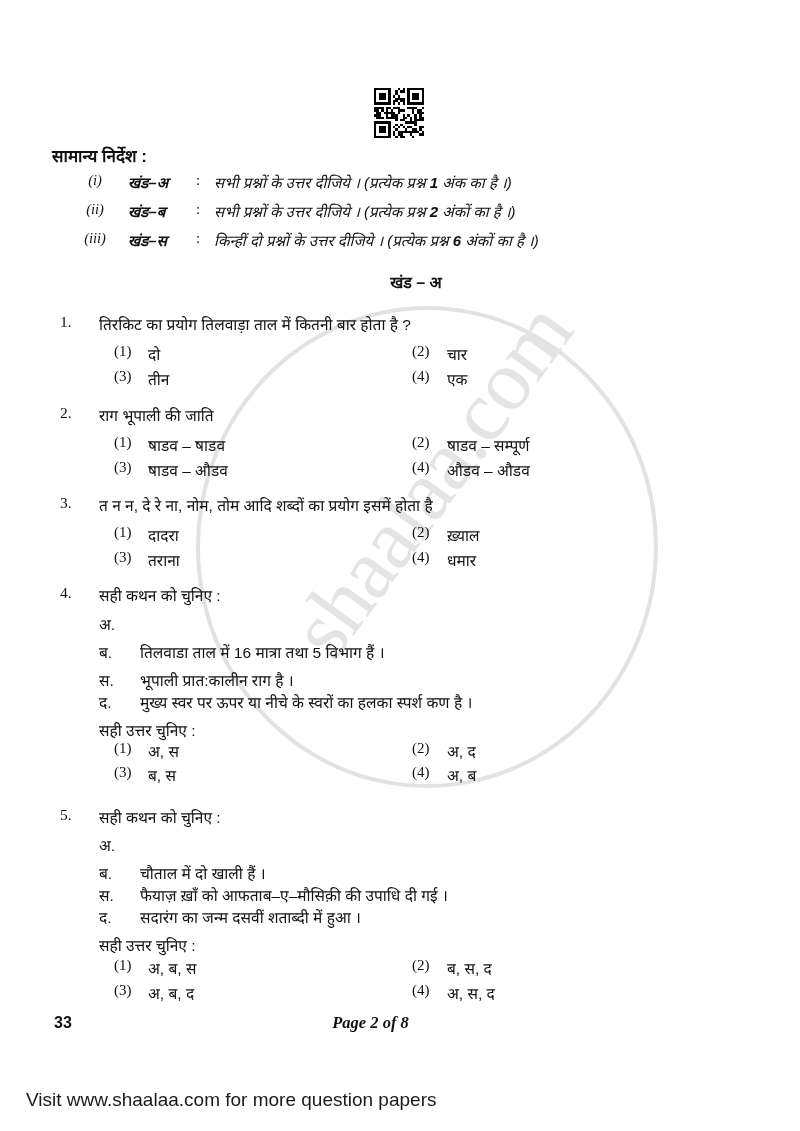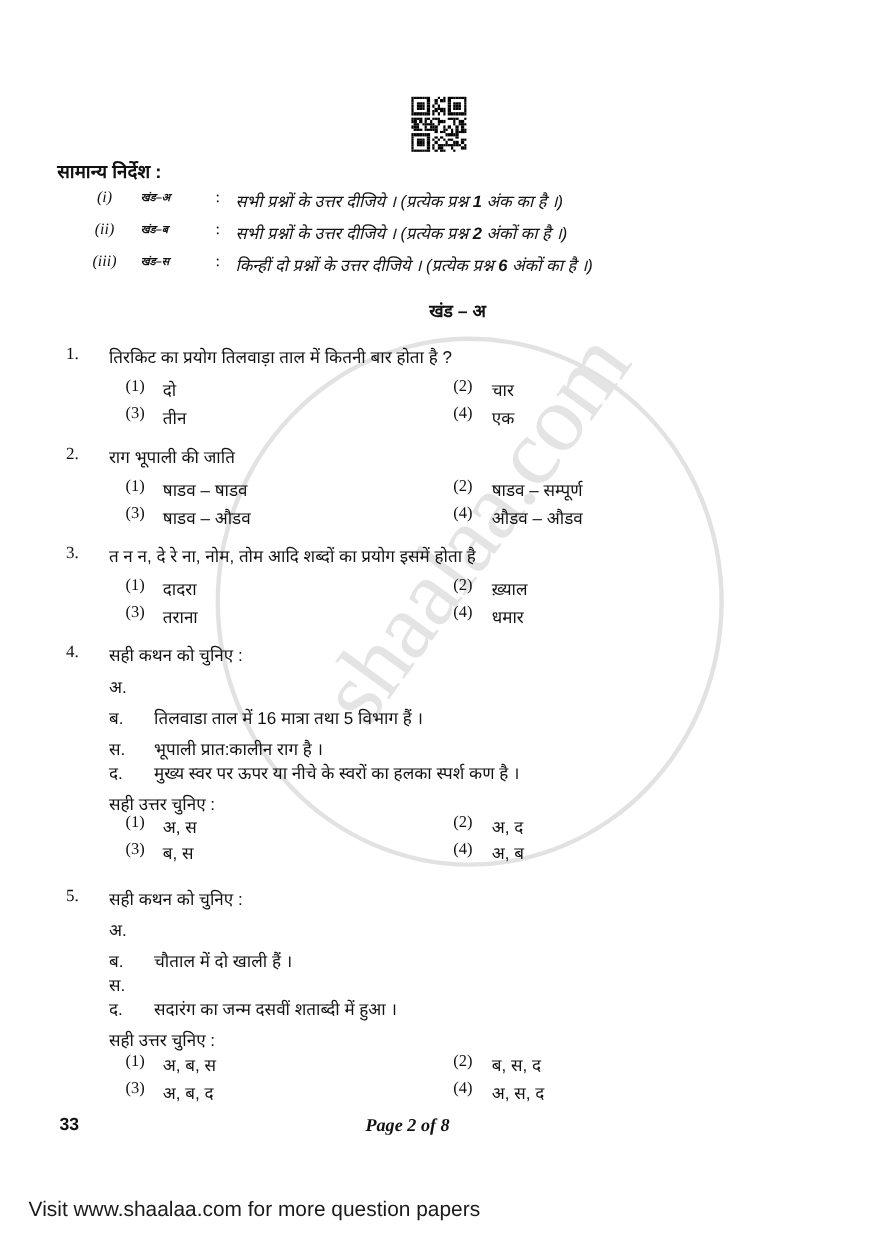--- a/index.html
+++ b/index.html
@@ -93,21 +93,21 @@
     width: 34px;
     text-align: center;
     font-style: italic;
     font-size: 14.5px;
   }
   .instr-khand {
     position: absolute;
     left: 128px;
     font-weight: bold;
     font-style: italic;
-    font-size: 10px;
+    font-size: 15px;
     font-family: "Liberation Sans", sans-serif;
   }
   .instr-colon {
     position: absolute;
     left: 196px;
     font-size: 14.5px;
   }
   .instr-text {
     position: absolute;
     left: 214px;
@@ -782,20 +782,21 @@
     </div>
     <div class="abs" style="left:0;top:834px;width:800px;height:22px;">
       <span class="sub-letter">अ.</span>
     </div>
     <div class="abs" style="left:0;top:862px;width:800px;height:22px;">
       <span class="sub-letter">ब.</span>
       <span class="sub-text">चौताल में दो खाली हैं ।</span>
     </div>
     <div class="abs" style="left:0;top:884px;width:800px;height:22px;">
       <span class="sub-letter">स.</span>
+      <span class="sub-text">फैयाज़ ख़ाँ को आफताब–ए–मौसिक़ी की उपाधि दी गई ।</span>
     </div>
     <div class="abs" style="left:0;top:906px;width:800px;height:22px;">
       <span class="sub-letter">द.</span>
       <span class="sub-text">सदारंग का जन्म दसवीं शताब्दी में हुआ ।</span>
     </div>
     <div class="abs" style="left:0;top:934px;width:800px;height:22px;">
       <span class="choose-line">सही उत्तर चुनिए :</span>
     </div>
     <div class="abs" style="left:0;top:957px;width:800px;height:22px;">
       <span class="opt-mark-l">(1)</span>

